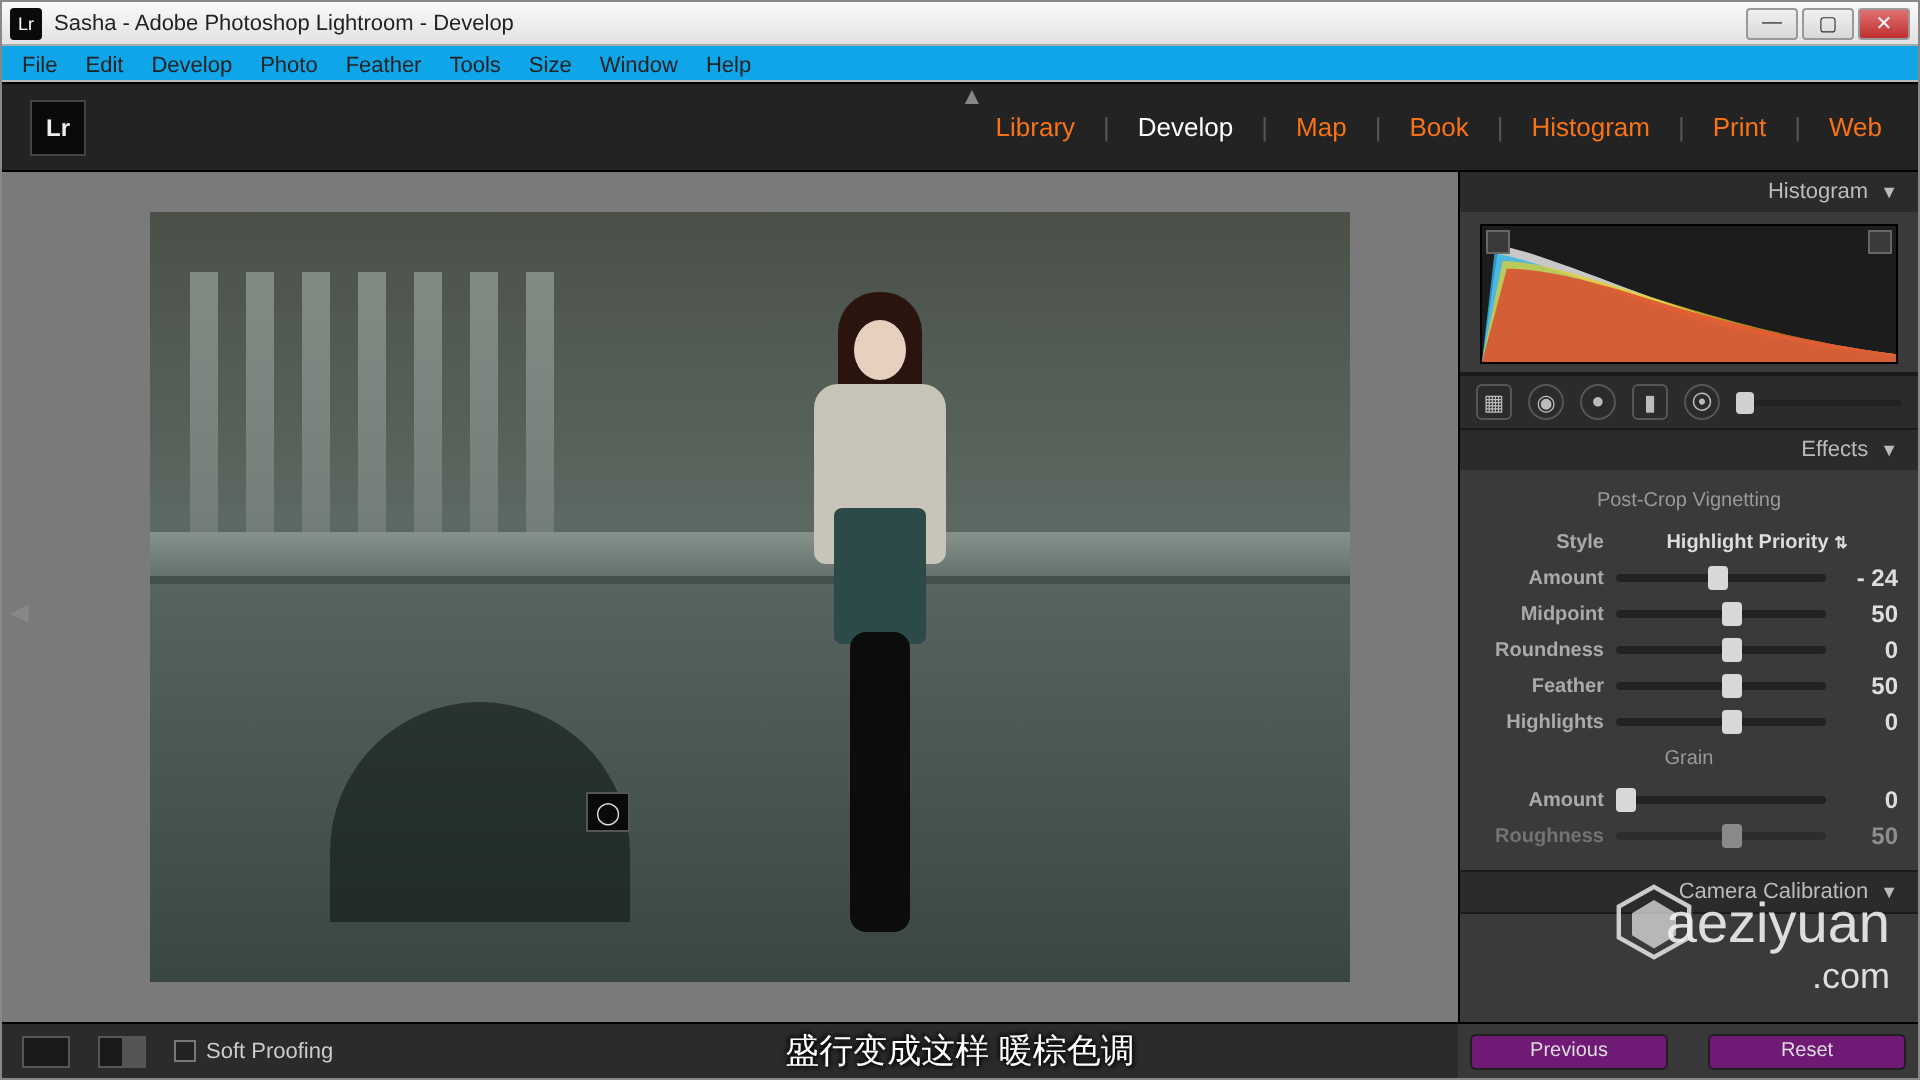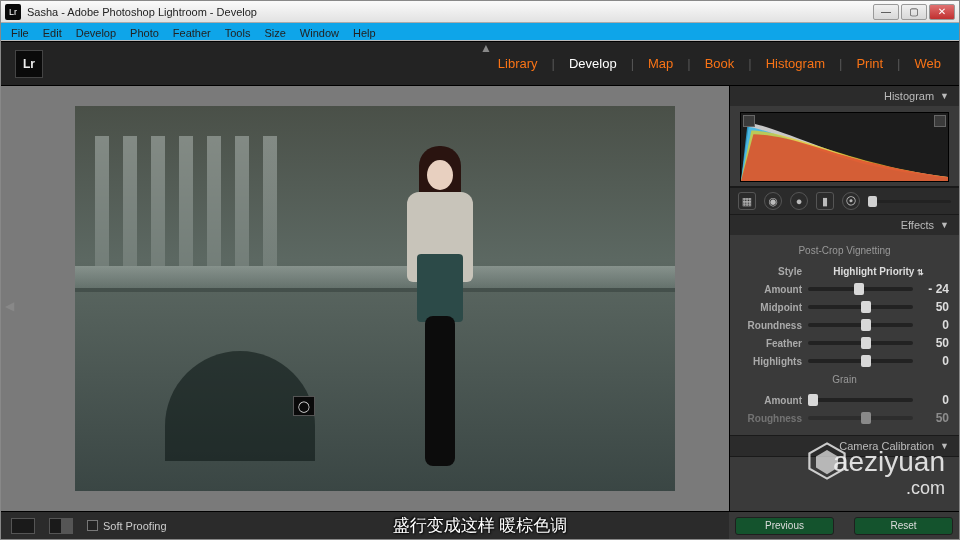--- a/index.html
+++ b/index.html
@@ -59,21 +59,21 @@
   .row .slider { flex:1; height:4px; background:#222; border-radius:2px; position:relative;}
   .row .slider .knob { position:absolute; top:-4px; width:10px; height:12px; background:#d8d8d8; border-radius:2px;}
   .row .val { width:30px; text-align:right; color:#ddd; font-size:12px;}
   .row.dropdown .dd { flex:1; text-align:center; color:#ddd; font-size:10px;}
   .bottompanel { position:absolute; left:0; right:230px; bottom:0; height:28px; background:#2b2b2b; border-top:1px solid #000; display:flex; align-items:center; padding:0 10px; gap:14px; color:#ccc; font-size:11px;}
   .viewbtn { width:24px; height:16px; border:1px solid #555; background:#1a1a1a;}
   .viewbtn.split { background:linear-gradient(90deg,#1a1a1a 50%,#555 50%);}
   .softproof { display:flex; align-items:flex-start; gap:5px;}
   .cb { width:11px; height:11px; border:1px solid #777; background:#222;}
   .actionbar { position:absolute; right:0; bottom:0; width:230px; height:28px; background:#383838; border-top:1px solid #000; display:flex; align-items:center; justify-content:center; gap:8px;}
-  .actbtn { flex:1; margin:0 6px; height:18px; background:#14532d; border:1px solid #1f1f1f; color:#ddd; font-size:10px; display:flex; align-items:center; justify-content:center; border-radius:3px;}
+  .actbtn { flex:1; margin:0 6px; height:18px; background:#701a75; border:1px solid #1f1f1f; color:#ddd; font-size:10px; display:flex; align-items:center; justify-content:center; border-radius:3px;}
   .subtitle { position:absolute; bottom:2px; left:0; right:0; text-align:center; font-size:17px; color:#fff; text-shadow:1px 1px 2px #000, -1px -1px 2px #000; pointer-events:none; z-index:50;}
   .watermark { position:absolute; right:14px; bottom:40px; text-align:right; color:rgba(240,240,240,0.9); z-index:40; pointer-events:none;}
   .watermark .wm1 { font-size:28px; font-weight:300;}
   .watermark .wm2 { font-size:18px; font-weight:300;}
   .wmlogo { position:absolute; right:110px; bottom:56px; width:44px; height:44px; opacity:0.85; z-index:40;}
   .edgearrow { position:absolute; color:#888; font-size:12px; z-index:5;}
 </style>
 </head>
 <body>
 

